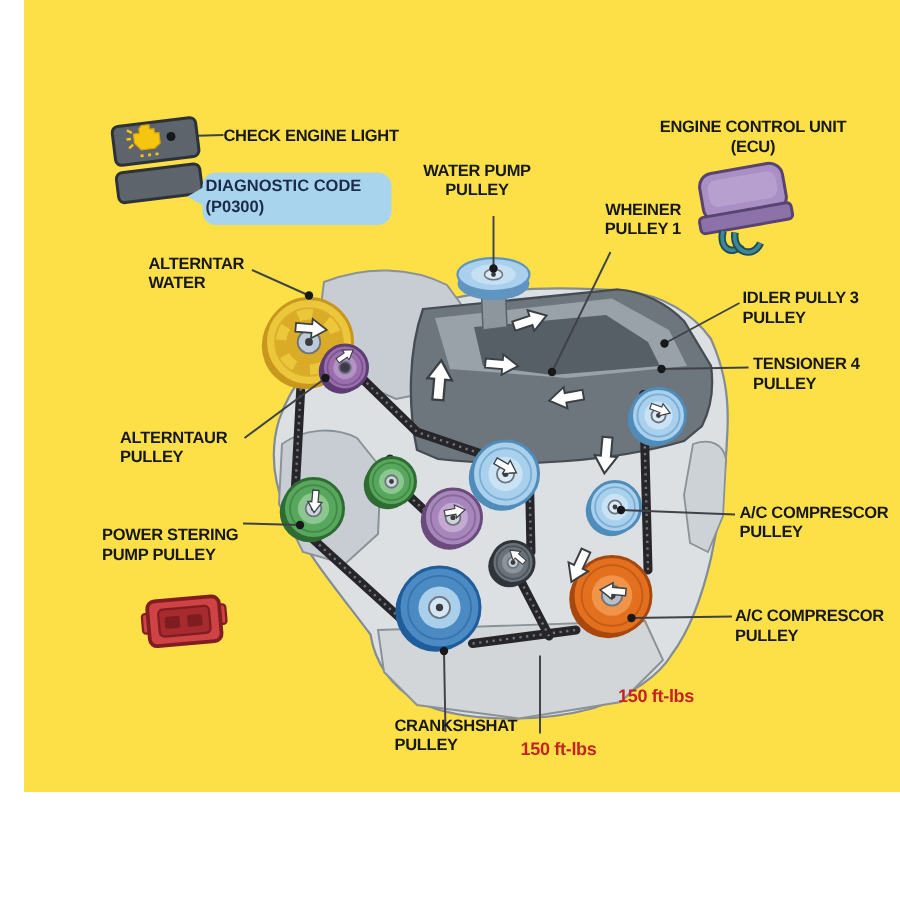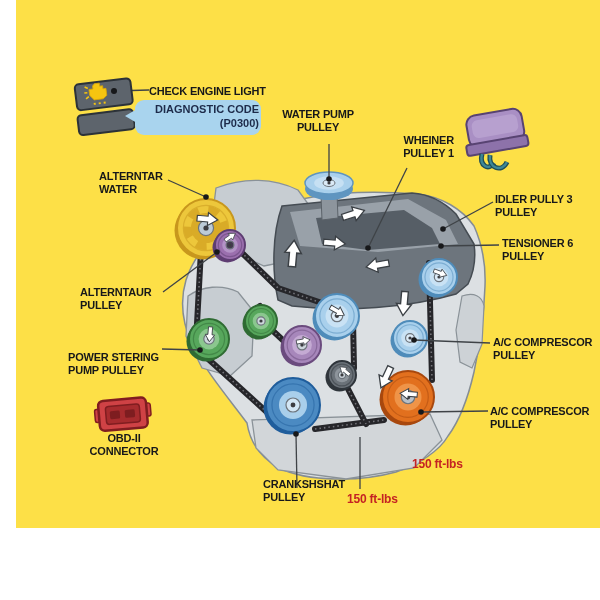--- a/index.html
+++ b/index.html
@@ -17,22 +17,22 @@
   #lbl-tensioner{left:486px;top:237px;}
   #lbl-alterntaur{left:64px;top:286px;width:88px;text-align:left;}
   #lbl-ps{left:52px;top:351px;}
   #lbl-ac1{left:477px;top:336px;}
   #lbl-ac2{left:474px;top:405px;}
   #lbl-obd{left:62px;top:432px;width:92px;text-align:center;}
   #lbl-crank{left:247px;top:478px;}
   .torque{position:absolute;font:700 12px "Liberation Sans",sans-serif;color:#c52323;letter-spacing:-0.2px;}
   #torque-bottom{left:331px;top:492px;}
   #torque-right{left:396px;top:457px;}
-  #diag-bubble{position:absolute;left:119px;top:100px;width:122px;padding:3px 2px 4px 2px;
-       background:#a9d4ee;border-radius:9px;text-align:right;
+  #diag-bubble{position:absolute;left:119px;top:115px;width:122px;padding:3px 2px 4px 2px;
+       background:#a9d4ee;border-radius:9px;text-align:left;
        font:700 11px/1.25 "Liberation Sans",sans-serif;color:#1d2b4a;white-space:pre-line;}
   #diag-bubble::before{content:"";position:absolute;left:-10px;top:9px;width:0;height:0;
        border-top:7px solid transparent;border-bottom:7px solid transparent;
        border-right:12px solid #a9d4ee;}
   .icon-box{position:absolute;}
   #check-icon{left:54px;top:73px;}
   #ecu-icon{left:440px;top:100px;}
   #obd-icon{left:76px;top:390px;}
 </style>
 </head>
@@ -239,37 +239,37 @@
       <rect x="7" y="9" width="48" height="30" rx="5" fill="#cf4245" stroke="#801d20" stroke-width="2.5"></rect>
       <rect x="14" y="15" width="34" height="18" rx="3" fill="#a72b2e" stroke="#801d20" stroke-width="1.5"></rect>
       <rect x="18" y="20" width="10" height="8" rx="1.5" fill="#7e1d20"></rect>
       <rect x="33" y="20" width="10" height="8" rx="1.5" fill="#7e1d20"></rect>
     </g>
   </svg>
 
   <div class="lbl" id="lbl-check">CHECK ENGINE LIGHT</div>
   <div id="diag-bubble">DIAGNOSTIC CODE
 (P0300)</div>
+  <div class="lbl" id="lbl-ecu">ENGINE CONTROL UNIT
+(ECU)</div>
   <div class="lbl" id="lbl-water">WATER PUMP
 PULLEY</div>
   <div class="lbl" id="lbl-wheiner">WHEINER
 PULLEY 1</div>
   <div class="lbl" id="lbl-alterntar">ALTERNTAR
 WATER</div>
   <div class="lbl" id="lbl-idler">IDLER PULLY 3
 PULLEY</div>
-  <div class="lbl" id="lbl-tensioner">TENSIONER 6
+  <div class="lbl" id="lbl-tensioner">TENSIONER 4
 PULLEY</div>
   <div class="lbl" id="lbl-alterntaur">ALTERNTAUR
 PULLEY</div>
   <div class="lbl" id="lbl-ps">POWER STERING
 PUMP PULLEY</div>
   <div class="lbl" id="lbl-ac1">A/C COMPRESCOR
 PULLEY</div>
   <div class="lbl" id="lbl-ac2">A/C COMPRESCOR
 PULLEY</div>
-  <div class="lbl" id="lbl-obd">OBD-II
-CONNECTOR</div>
   <div class="lbl" id="lbl-crank">CRANKSHSHAT
 PULLEY</div>
   <div class="torque" id="torque-bottom">150 ft-lbs</div>
   <div class="torque" id="torque-right">150 ft-lbs</div>
 </div>
 
 </body></html>

